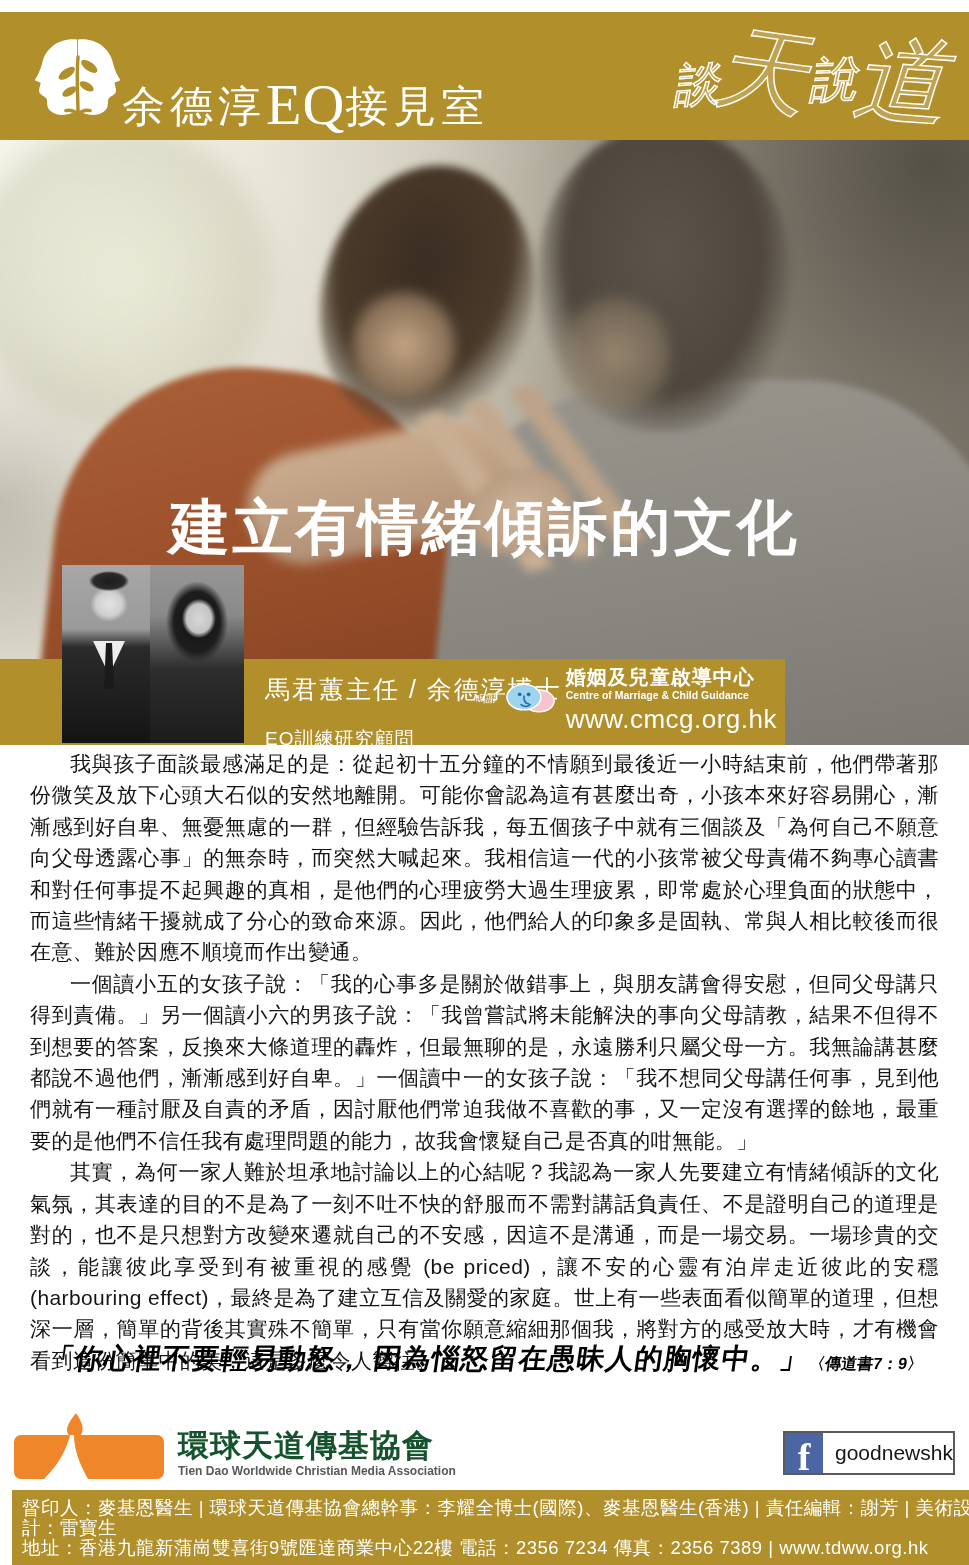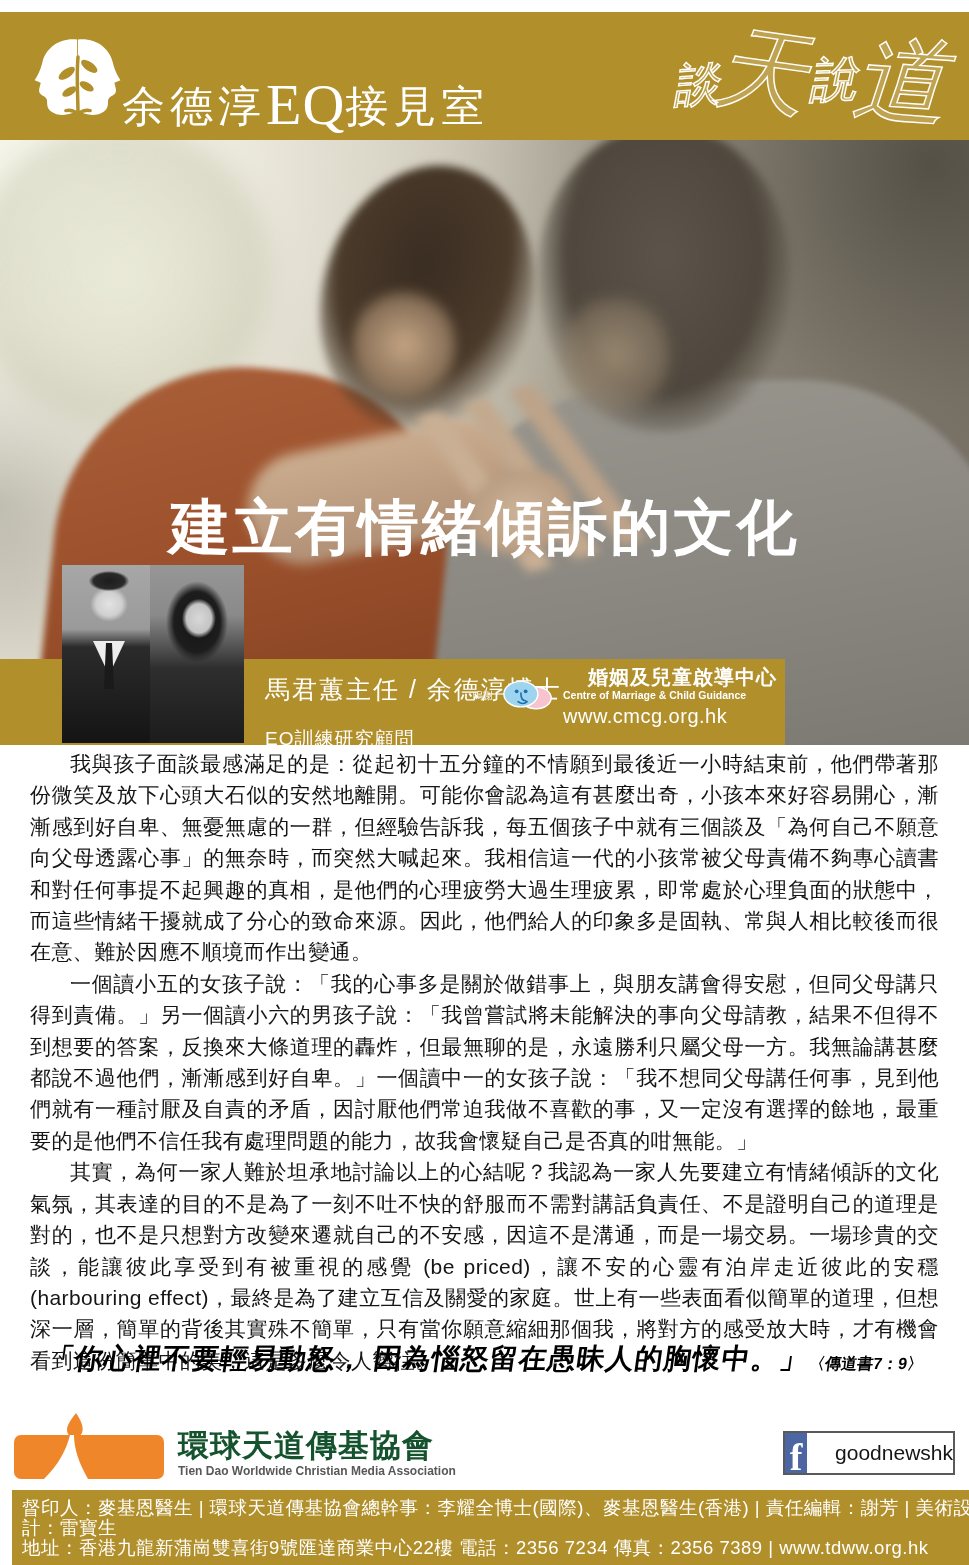--- a/index.html
+++ b/index.html
@@ -60,23 +60,23 @@
     white-space:nowrap;color:#fff;font-weight:bold;font-size:60px;letter-spacing:3px;}
   
   .hero-band{position:absolute;z-index:6;left:0;bottom:0;width:785px;height:86px;background:#b18f2b;}
   .authors{position:absolute;left:265px;top:14px;color:#fff;}
   .author-names{font-size:25px;letter-spacing:2px;}
   .author-role{font-size:19px;margin-top:20px;letter-spacing:1px;}
   .ack{position:absolute;right:8px;top:8px;display:flex;align-items:center;gap:9px;color:#fff;}
   .ack-label{font-size:10px;font-weight:normal;}
   .cmcg-logo{width:52px;height:44px;}
   .ack-text{line-height:1;}
-  .ack-org{font-size:20px;font-weight:bold;letter-spacing:1px;margin-left:25px;}
+  .ack-org{font-size:20px;font-weight:bold;letter-spacing:1px;}
   .ack-org-en{font-size:10.5px;font-weight:bold;margin-top:3px;}
-  .ack-web{font-size:20px;margin-top:5px;letter-spacing:.5px;}
+  .ack-web{font-size:26px;margin-top:5px;letter-spacing:.5px;}
   
   .portrait{position:absolute;z-index:7;bottom:2px;width:94px;height:178px;overflow:hidden;}
   .portrait-man{left:62px;background:
       radial-gradient(ellipse 26px 13px at 50% 9%,#1d1d1d 0%,#2a2a2a 60%,rgba(0,0,0,0) 78%),
       radial-gradient(ellipse 27px 25px at 50% 22%,#e3e3e3 0%,#cfcfcf 48%,rgba(0,0,0,0) 70%),
       linear-gradient(180deg,#a7a7a7 0%,#9a9a9a 36%,#2b2b2b 46%,#141414 100%);}
   .portrait-man .shirt{position:absolute;left:31px;top:76px;width:32px;height:34px;background:#ededed;
       clip-path:polygon(0 0,100% 0,50% 100%);}
   .portrait-man .tie{position:absolute;left:42px;top:78px;width:10px;height:46px;background:#1a1a1a;
       clip-path:polygon(20% 0,80% 0,100% 100%,0 100%);}
@@ -97,21 +97,21 @@
   .tiendao{position:absolute;left:14px;top:18px;display:flex;align-items:flex-end;gap:14px;}
   .candle-icon{width:150px;height:66px;}
   .tiendao-text{line-height:1;padding-bottom:2px;}
   .tiendao-org{font-size:31px;font-weight:bold;color:#14532d;letter-spacing:1px;}
   .tiendao-org-en{font-size:12px;font-weight:bold;color:#58585a;margin-top:4px;}
   .fb-badge{position:absolute;right:14px;top:36px;width:168px;height:40px;background:#fff;
     border:2px solid #5a5a5a;display:flex;align-items:center;}
   .fb-icon{width:38px;height:40px;background:#4c66a4;color:#fff;display:flex;align-items:flex-end;
     justify-content:center;font-family:"Liberation Serif","DejaVu Serif",serif;
     font-weight:bold;font-size:38px;line-height:.82;overflow:hidden;}
-  .fb-label{font-size:21px;color:#161616;padding-left:28px;}
+  .fb-label{font-size:21px;color:#161616;padding-left:12px;}
   .credits{position:absolute;top:1490px;left:12px;width:969px;height:75px;background:#b18f2b;
     color:#fff;font-size:18.5px;line-height:20px;padding:8px 0 0 10px;box-sizing:border-box;
     letter-spacing:.5px;}
 </style>
 </head>
 <body>
 
 <div class="page">
 
   <header class="masthead">

